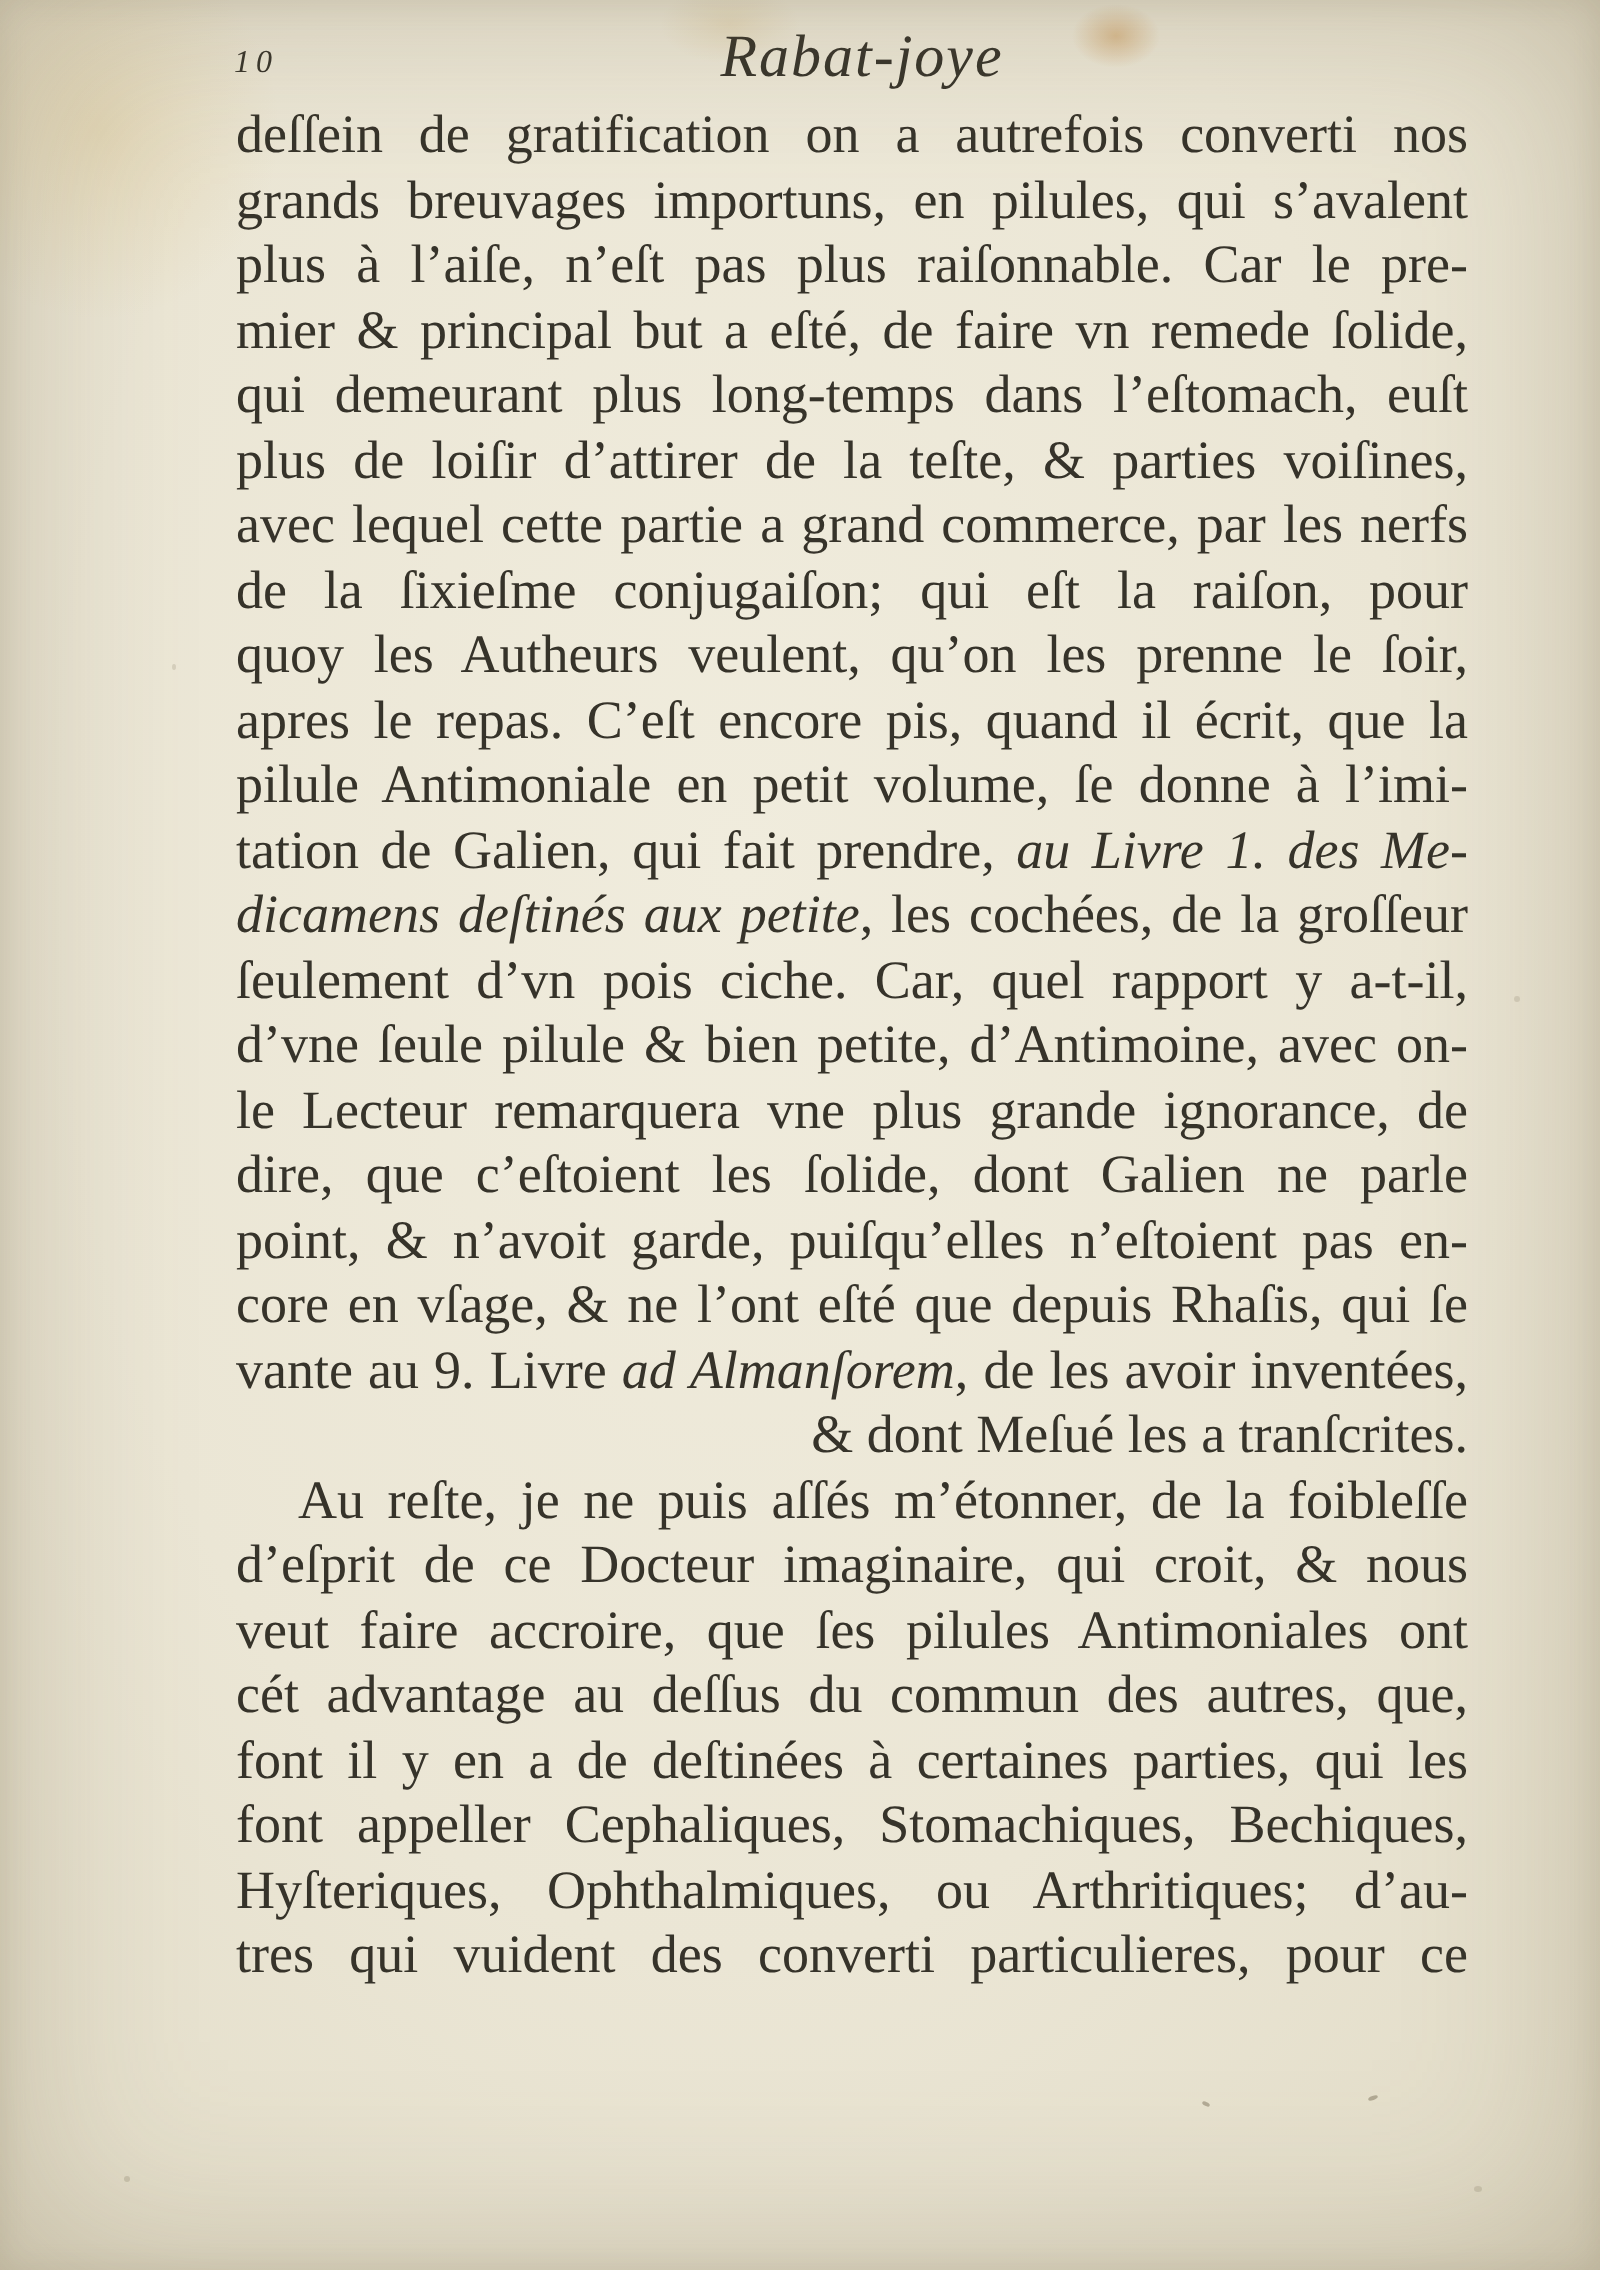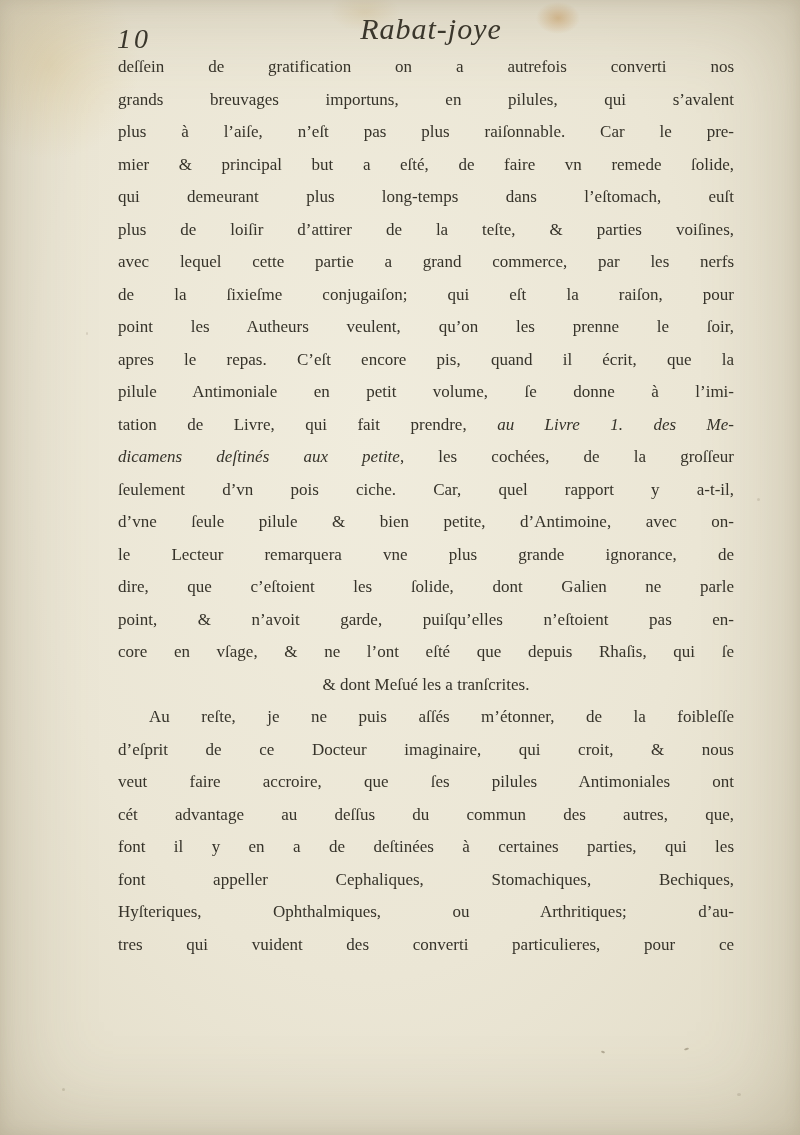--- a/index.html
+++ b/index.html
@@ -33,38 +33,38 @@
   .speck { position: absolute; border-radius: 50%; background: rgba(100,88,64,0.40); }
   .speck.s1 { left: 601px; top: 1051px; width: 4px; height: 2px; transform: rotate(25deg); }
   .speck.s2 { left: 684px; top: 1048px; width: 5px; height: 2px; transform: rotate(-20deg); }
   .speck.s3 { left: 62px;  top: 1088px; width: 3px; height: 3px; opacity:.5; }
   .speck.s4 { left: 757px; top: 498px;  width: 3px; height: 3px; opacity:.4; }
   .speck.s5 { left: 86px;  top: 332px;  width: 2px; height: 3px; opacity:.4; }
   .speck.s6 { left: 737px; top: 1093px; width: 4px; height: 3px; opacity:.45; }
 
   .pagenum {
     position: absolute; top: 23px; left: 117px;
-    font-style: italic; font-size: 28px; letter-spacing: 3px;
+    font-style: italic; font-size: 16px; letter-spacing: 3px;
   }
   .runtitle {
     position: absolute; top: 12px; left: 0; width: 100%;
     text-align: center; text-indent: 62px;
     font-style: italic; font-size: 30px; letter-spacing: 1px;
   }
   .text-column {
     position: absolute; left: 118px; top: 51px; width: 616px;
-    font-size: 17px;
+    font-size: 27px;
   }
   .line {
     height: 32.5px; line-height: 32.5px;
     overflow: hidden;
     text-align: justify;
   }
   .line::after { content: ""; display: inline-block; width: 100%; height: 0; }
-  .line.nj { text-align: center; font-family: Liberation Serif, serif; }
+  .line.nj { text-align: right; font-family: Liberation Serif, serif; }
   .line.nj::after { content: none; }
   .line.ind { text-indent: 31px; }
   .it { font-style: italic; }
 </style>
 </head>
 <body>
 
 <div class="page">
   <div class="stain-topleft"></div>
   <div class="stain-topcenter"></div>
@@ -75,31 +75,32 @@
 
   <div class="text-column">
       <div class="line"><span>deſſein de gratification on a autrefois converti nos</span></div>
       <div class="line"><span>grands breuvages importuns, en pilules, qui s’avalent</span></div>
       <div class="line"><span>plus à l’aiſe, n’eſt pas plus raiſonnable. Car le pre-</span></div>
       <div class="line"><span>mier &amp; principal but a eſté, de faire vn remede ſolide,</span></div>
       <div class="line"><span>qui demeurant plus long-temps dans l’eſtomach, euſt</span></div>
       <div class="line"><span>plus de loiſir d’attirer de la teſte, &amp; parties voiſines,</span></div>
       <div class="line"><span>avec lequel cette partie a grand commerce, par les nerfs</span></div>
       <div class="line"><span>de la ſixieſme conjugaiſon; qui eſt la raiſon, pour</span></div>
-      <div class="line"><span>point les Autheurs veulent, qu’on les prenne le ſoir,</span></div>
+      <div class="line"><span>quoy les Autheurs veulent, qu’on les prenne le ſoir,</span></div>
       <div class="line"><span>apres le repas. C’eſt encore pis, quand il écrit, que la</span></div>
       <div class="line"><span>pilule Antimoniale en petit volume, ſe donne à l’imi-</span></div>
-      <div class="line"><span>tation de Livre, qui fait prendre, </span><span class="it">au Livre 1. des Me-</span></div>
+      <div class="line"><span>tation de Galien, qui fait prendre, </span><span class="it">au Livre 1. des Me-</span></div>
       <div class="line"><span class="it">dicamens deſtinés aux petite</span><span>, les cochées, de la groſſeur</span></div>
       <div class="line"><span>ſeulement d’vn pois ciche. Car, quel rapport y a-t-il,</span></div>
       <div class="line"><span>d’vne ſeule pilule &amp; bien petite, d’Antimoine, avec on-</span></div>
       <div class="line"><span>le Lecteur remarquera vne plus grande ignorance, de</span></div>
       <div class="line"><span>dire, que c’eſtoient les ſolide, dont Galien ne parle</span></div>
       <div class="line"><span>point, &amp; n’avoit garde, puiſqu’elles n’eſtoient pas en-</span></div>
       <div class="line"><span>core en vſage, &amp; ne l’ont eſté que depuis Rhaſis, qui ſe</span></div>
+      <div class="line"><span>vante au 9. Livre </span><span class="it">ad Almanſorem</span><span>, de les avoir inventées,</span></div>
       <div class="line nj"><span>&amp; dont Meſué les a tranſcrites.</span></div>
       <div class="line ind"><span>Au reſte, je ne puis aſſés m’étonner, de la foibleſſe</span></div>
       <div class="line"><span>d’eſprit de ce Docteur imaginaire, qui croit, &amp; nous</span></div>
       <div class="line"><span>veut faire accroire, que ſes pilules Antimoniales ont</span></div>
       <div class="line"><span>cét advantage au deſſus du commun des autres, que,</span></div>
       <div class="line"><span>font il y en a de deſtinées à certaines parties, qui les</span></div>
       <div class="line"><span>font appeller Cephaliques, Stomachiques, Bechiques,</span></div>
       <div class="line"><span>Hyſteriques, Ophthalmiques, ou Arthritiques; d’au-</span></div>
       <div class="line"><span>tres qui vuident des converti particulieres, pour ce</span></div>
     </div>

